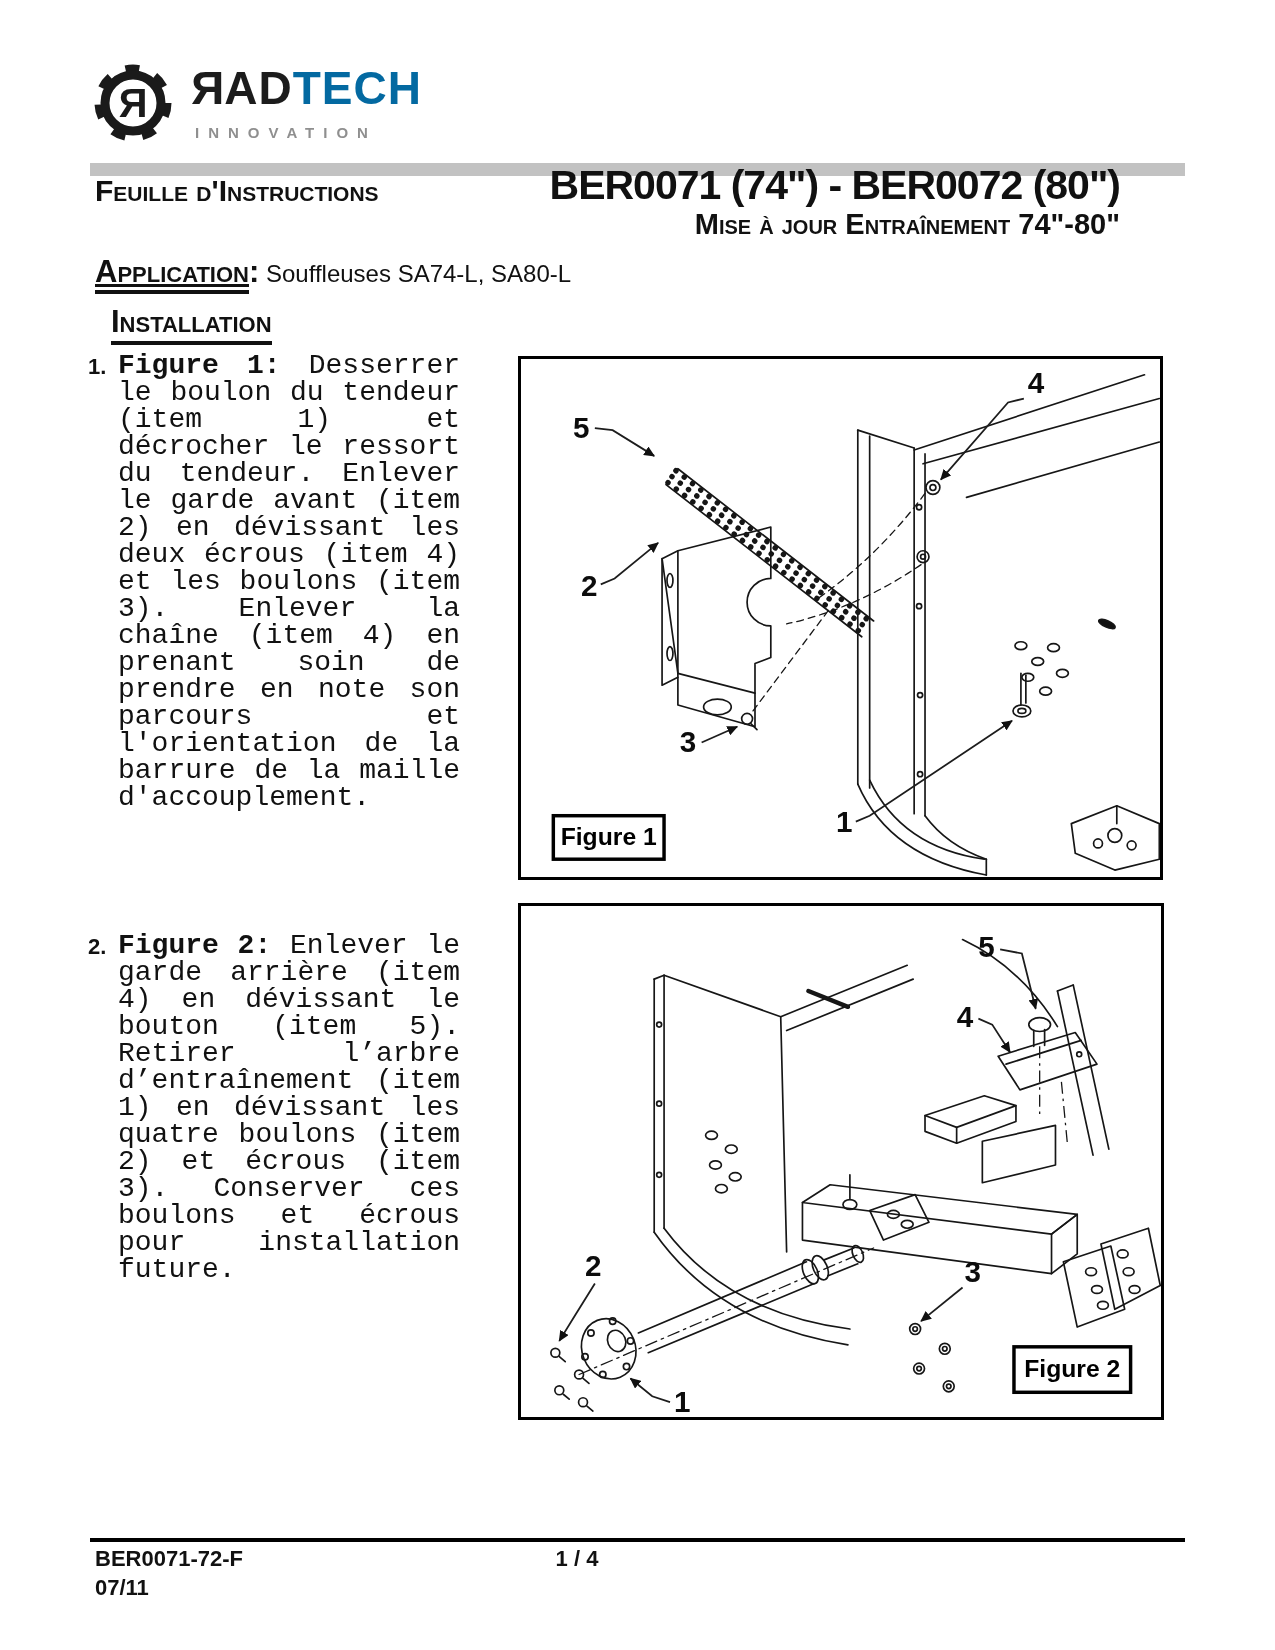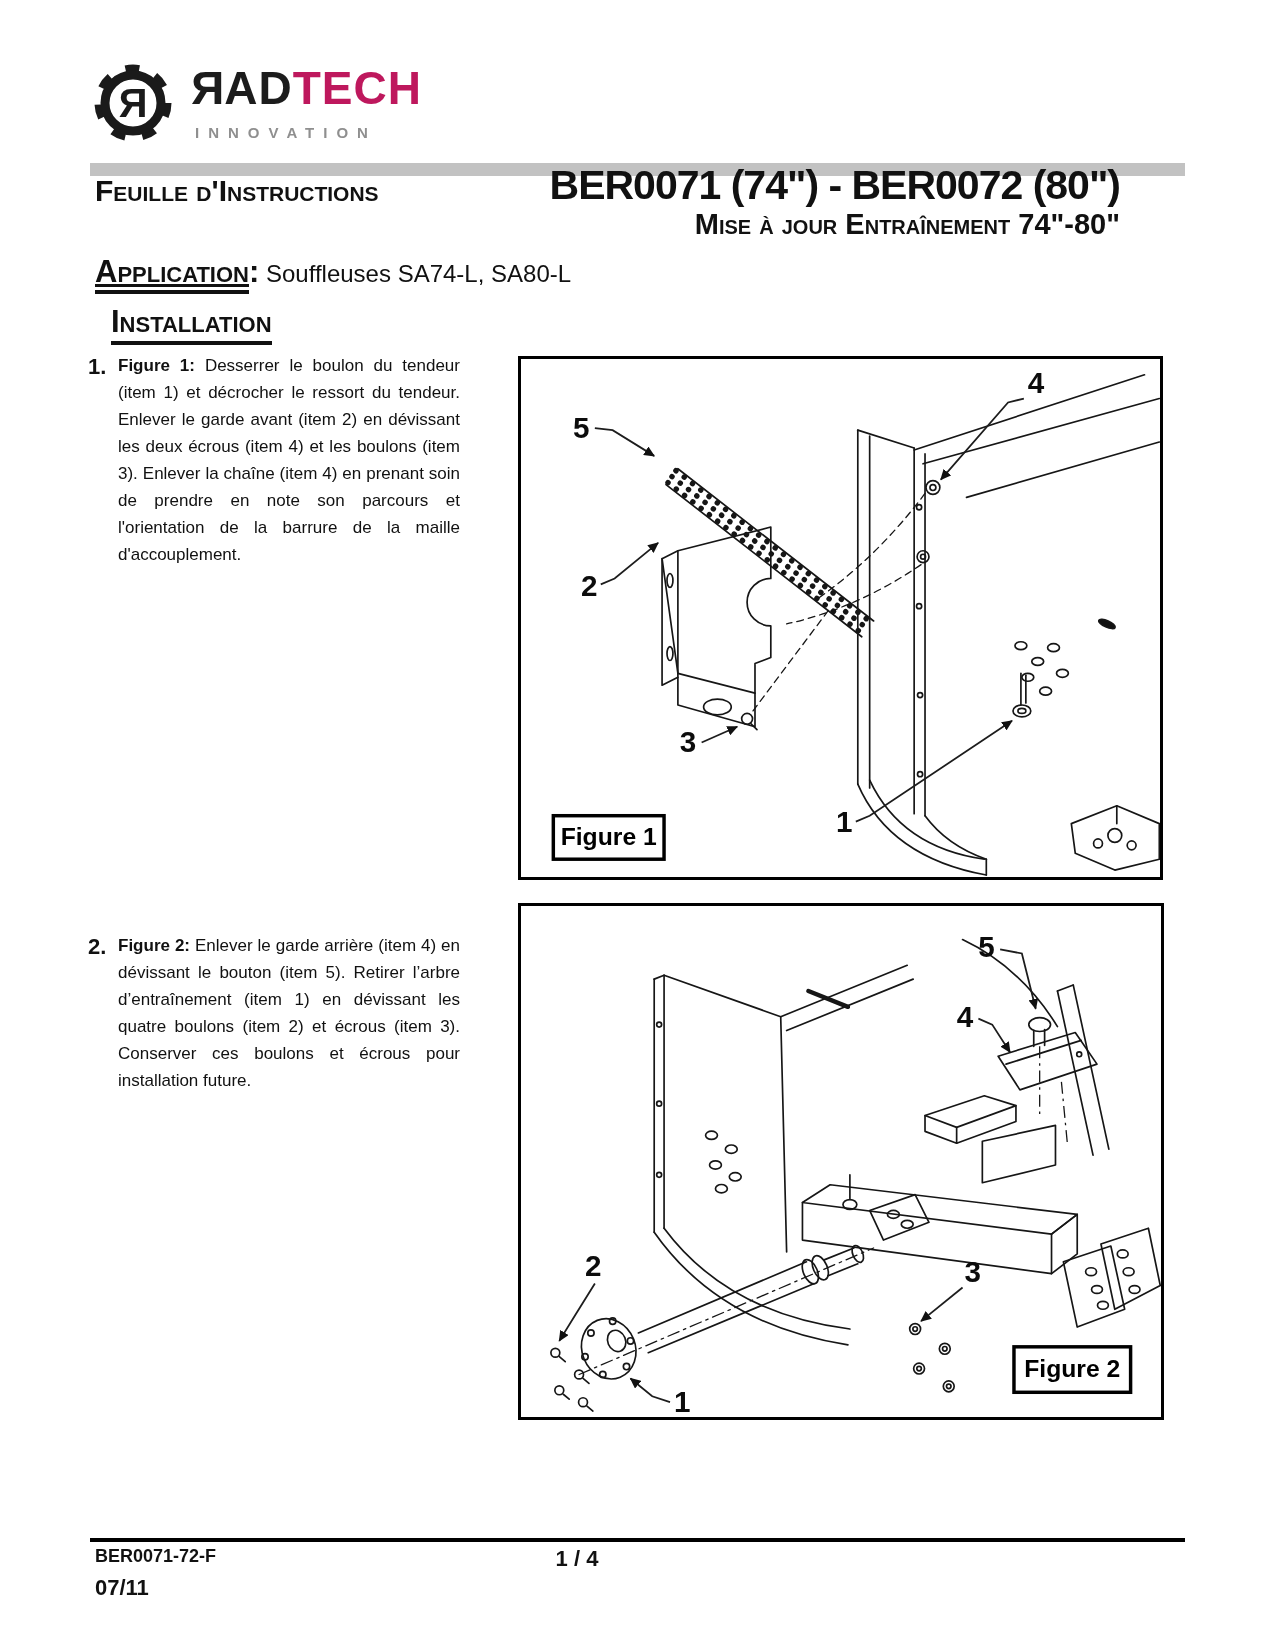--- a/index.html
+++ b/index.html
@@ -5,59 +5,59 @@
   * { margin:0; padding:0; box-sizing:border-box; }
   html,body { background:#888; }
   .page {
     position:relative; width:1275px; height:1650px; background:#ffffff;
     font-family:"Liberation Sans", sans-serif; color:#111; overflow:hidden;
     margin:0 auto;
   }
   
   .logo { position:absolute; left:92px; top:58px; display:flex; gap:16px; align-items:center; }
   .brand { font-size:46px; font-weight:bold; letter-spacing:1px; color:#1c1c1c; line-height:1; }
-  .brand .tech { color:#be185d; }
+  .brand .tech { color:#0369a1; }
   .mirror { display:inline-block; transform:scaleX(-1); }
   .tagline { font-size:15px; letter-spacing:9px; color:#8f8f8f; font-weight:bold; margin-top:13px; padding-left:5px; }
   
   .gray-bar { position:absolute; left:90px; top:163px; width:1095px; height:13px; background:#c2c2c2; }
   .doc-type { position:absolute; left:95px; top:174px; font-variant:small-caps; font-weight:bold; font-size:30px; }
   .title-block { position:absolute; left:500px; top:163px; width:620px; text-align:right; }
   .doc-title { font-size:41px; font-weight:bold; letter-spacing:-1px; line-height:1.08; }
   .doc-subtitle { font-size:29px; font-weight:bold; font-variant:small-caps; margin-top:1px; }
   
   .application-row { position:absolute; left:95px; top:254px; font-size:24px; }
   .sc-heading { font-variant:small-caps; font-weight:bold; font-size:31px; }
   .underlined { border-bottom:4px solid #111; padding-bottom:1px;text-decoration:underline; }
   .application-value { }
   .installation-heading { position:absolute; left:111px; top:304px; font-variant:small-caps; font-weight:bold; font-size:31px; border-bottom:4px solid #111; padding-bottom:1px; }
   
   .step { position:absolute; left:88px; width:372px; display:flex; }
   .step-1 { top:352px; }
   .step-2 { top:932px; }
   .step-num { font-weight:bold; font-size:22px; width:30px; flex:none; padding-top:2px; }
-  .step-text { font-size:17px; line-height:27px; text-align:justify; width:342px; }
+  .step-text { font-size:28px; line-height:27px; text-align:justify; width:342px;font-family:Liberation Mono, monospace; }
   .lead { font-weight:bold; }
   
   .figure-frame { position:absolute; border:3px solid #000; background:#fff; }
   .figure-1 { left:518px; top:356px; width:645px; height:524px; }
   .figure-2 { left:518px; top:903px; width:646px; height:517px; }
   .figure-frame svg { display:block; width:100%; height:100%; }
   .ln { stroke:#161616; stroke-width:1.7; fill:none; stroke-linejoin:round; stroke-linecap:round; }
   .thick { stroke-width:4.5; }
   .dots { stroke:#161616; stroke-width:5.5; stroke-dasharray:0.1 10.5; stroke-linecap:round; fill:none; }
   .dash { stroke-dasharray:7 5; stroke-width:1.3; }
   .dashdot { stroke:#161616; stroke-width:1.3; stroke-dasharray:12 5 2.5 5; fill:none; }
   .ldr { stroke:#1d1d1d; stroke-width:1.8; fill:none; }
   .cn { font:bold 30px "Liberation Sans",sans-serif; fill:#0c0c0c; stroke:none; }
   .lblbox { fill:#fff; stroke:#000; stroke-width:3.5; }
   .lbltxt { font:bold 25px "Liberation Sans",sans-serif; fill:#000; stroke:none; }
   
   .footer-rule { position:absolute; left:90px; top:1538px; width:1095px; height:4px; background:#000; }
-  .footer-doc { position:absolute; left:95px; top:1546px; font-weight:bold; font-size:18px; }
+  .footer-doc { position:absolute; left:95px; top:1546px; font-weight:bold; font-size:22px; }
   .footer-page { position:absolute; left:0; top:1546px; width:1154px; text-align:center; font-weight:bold; font-size:22px; }
   .footer-rev { position:absolute; left:95px; top:1575px; font-weight:bold; font-size:22px; }
 </style>
 </head>
 <body>
 
 <div class="page">
 
   <div class="logo">
     <svg width="82" height="90" viewBox="0 0 82 90">

